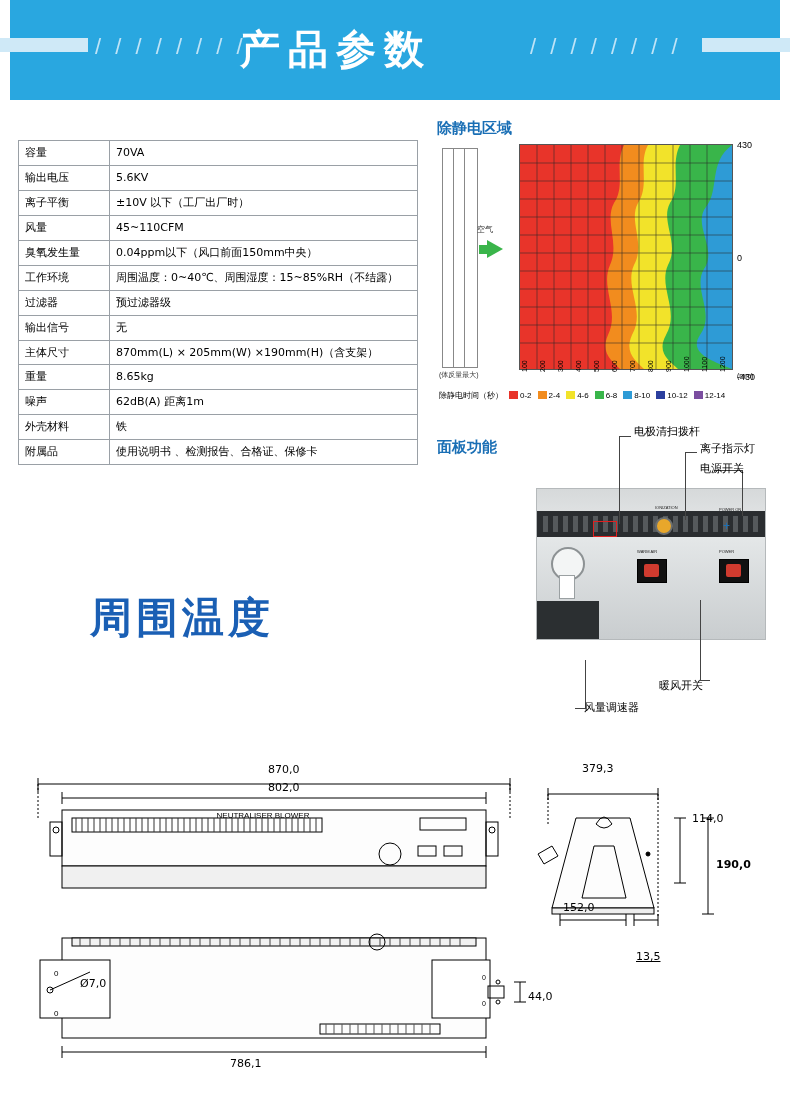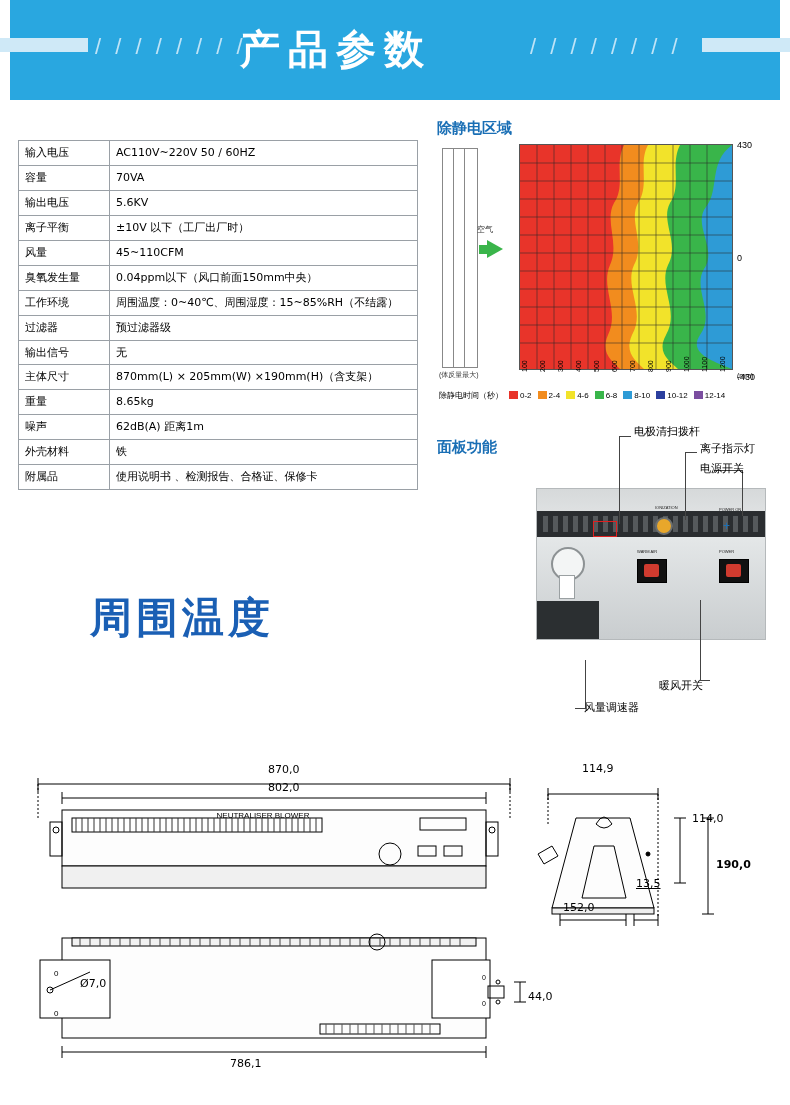--- a/index.html
+++ b/index.html
@@ -109,24 +109,20 @@
   <div class="edge-r"></div>
   <div class="bar-l"></div>
   <div class="bar-r"></div>
   <div class="slashes left">/ / / / / / / /</div>
   <div class="slashes right">/ / / / / / / /</div>
   <div class="title">产品参数</div>
 </div>
 
 <table class="spec-table">
   <tbody>
-    <tr>
-        <td class="k">输入电压</td>
-        <td>AC110V~220V    50  /  60HZ</td>
-      </tr>
     <tr>
         <td class="k">容量</td>
         <td>70VA</td>
       </tr>
     <tr>
         <td class="k">输出电压</td>
         <td>5.6KV</td>
       </tr>
     <tr>
         <td class="k">离子平衡</td>
@@ -414,25 +410,25 @@
 
       <line x1="30" y1="162" x2="96" y2="162"></line>
       <line x1="30" y1="156" x2="30" y2="168"></line>
         <line x1="96" y1="156" x2="96" y2="168"></line>
       <line x1="104" y1="162" x2="128" y2="162"></line>
       <line x1="104" y1="156" x2="104" y2="168"></line>
         <line x1="128" y1="156" x2="128" y2="168"></line>
     </g>
   </svg>
 </div>
-<div class="dim-txt" style="left:582px;top:762px;">114,9</div>
+<div class="dim-txt" style="left:582px;top:762px;">379,3</div>
 <div class="dim-txt" style="left:692px;top:812px;">114,0</div>
 <div class="dim-txt" style="left:716px;top:858px;font-weight:bold;">190,0</div>
 <div class="dim-txt" style="left:563px;top:901px;">152,0</div>
-<div class="dim-txt" style="left:636px;top:877px;text-decoration:underline;">13,5</div>
+<div class="dim-txt" style="left:636px;top:950px;text-decoration:underline;">13,5</div>
 
 <div class="dwg" style="left:20px;top:920px;width:530px;height:160px;">
   <svg width="530" height="160" viewBox="0 0 530 160">
     <g stroke="#000" fill="none" stroke-width="1">
       <rect x="42" y="18" width="424" height="100" fill="#fdfdfd"></rect>
       <rect x="52" y="18" width="404" height="8" fill="#f1f1f1"></rect>
       <g stroke="#444">
         <line x1="60" y1="18" x2="60" y2="26"></line>
           <line x1="70" y1="18" x2="70" y2="26"></line>
         <line x1="80" y1="18" x2="80" y2="26"></line>

